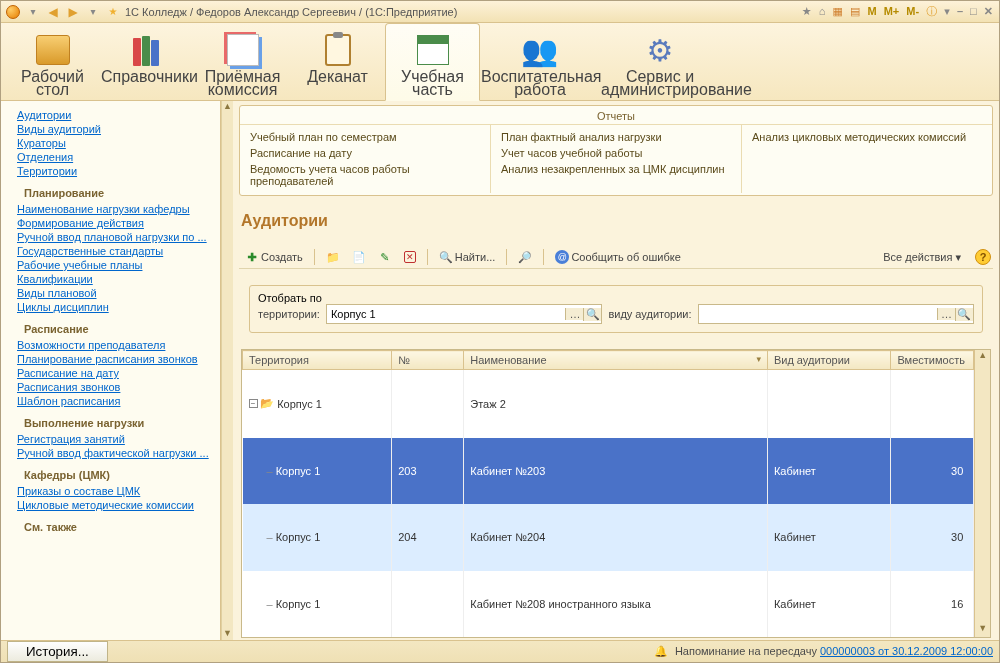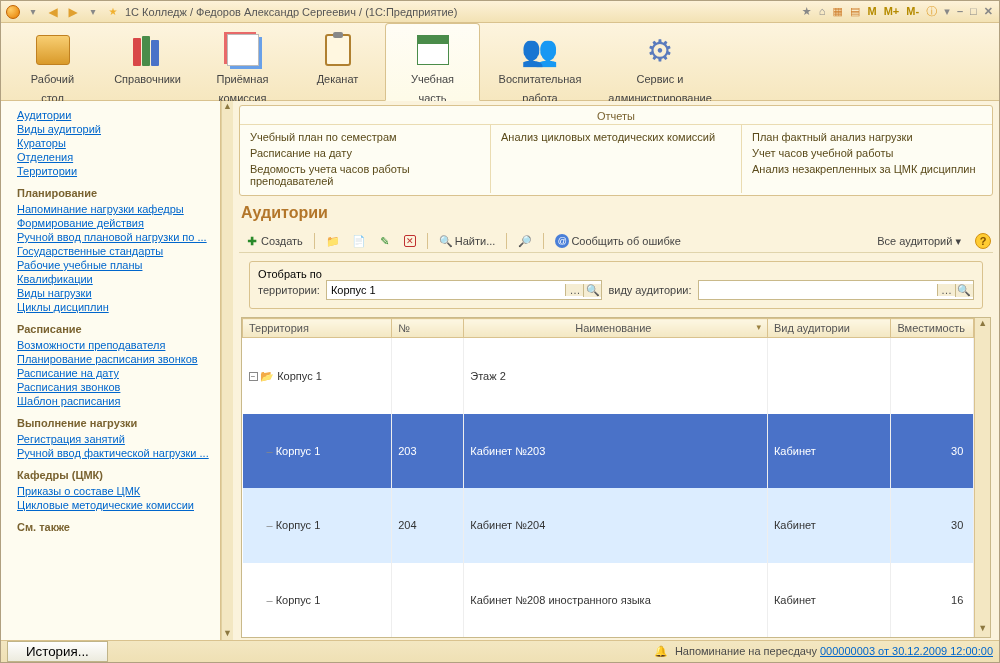--- a/index.html
+++ b/index.html
@@ -55,44 +55,44 @@
   }
   .tool-item.wide { width: 120px; }
   .tool-item.active {
     background: linear-gradient(#fffdf5, #fefbe8);
     border:1px solid #d9c28e;
     border-bottom: 1px solid #fefbe8;
     margin-bottom:-1px;
     border-radius: 4px 4px 0 0;
   }
   .tool-item .icon { height: 40px; display:flex; align-items:center; justify-content:center; font-size:30px;}
-  .tool-item .lbl { color:#444; font-size:11px; line-height:19px; }
+  .tool-item .lbl { color:#444; font-size:16px; line-height:13px; }
 
   
   .body {
     display:flex;
     height: calc(663px - 22px - 78px - 22px);
   }
   .sidebar {
     width: 220px;
     background: #fefcf0;
     border-right: 1px solid #d9c28e;
     padding: 6px 8px;
     overflow-y:auto;
   }
-  .sidebar .group-title { color:#7a6331; font-weight:bold; margin:10px 8px 4px; }
+  .sidebar .group-title { color:#7a6331; font-weight:bold; margin:10px 15px 4px; }
   .sidebar a { display:block; margin:2px 0 2px 8px; font-size:11px;}
 
   .content {
     flex:1;
     background: #fbf3dc;
     padding: 4px 6px;
     display:flex;
     flex-direction:column;
-    gap:4px;
+    gap:12px;
   }
   .panel {
     background: #fefdf3;
     border: 1px solid #d9c28e;
     border-radius: 3px;
   }
   .reports { padding:2px 0; }
   .reports-title { text-align:center; color:#7a6331; font-size:11px; padding:2px; border-bottom:1px solid #eadcb2;}
   .reports-grid { display:flex; }
   .reports-col { flex:1; padding:4px 10px; border-right:1px solid #eadcb2;}
@@ -263,27 +263,27 @@
 </div>
 
 <div class="body">
   <div class="sidebar" id="sidebar">
       <a>Аудитории</a>
       <a>Виды аудиторий</a>
       <a>Кураторы</a>
       <a>Отделения</a>
       <a>Территории</a>
       <div class="group-title">Планирование</div>
-      <a>Напоминание нагрузки кафедры</a>
+      <a>Наименование нагрузки кафедры</a>
       <a>Формирование действия</a>
       <a>Ручной ввод плановой нагрузки по ...</a>
       <a>Государственные стандарты</a>
       <a>Рабочие учебные планы</a>
       <a>Квалификации</a>
-      <a>Виды нагрузки</a>
+      <a>Виды плановой</a>
       <a>Циклы дисциплин</a>
       <div class="group-title">Расписание</div>
       <a>Возможности преподавателя</a>
       <a>Планирование расписания звонков</a>
       <a>Расписание на дату</a>
       <a>Расписания звонков</a>
       <a>Шаблон расписания</a>
       <div class="group-title">Выполнение нагрузки</div>
       <a>Регистрация занятий</a>
       <a>Ручной ввод фактической нагрузки ...</a>
@@ -302,27 +302,27 @@
 
     <div class="panel reports">
       <div class="reports-title">Отчеты</div>
       <div class="reports-grid" id="reports-grid">
           <div class="reports-col">
             <div>Учебный план по семестрам</div>
             <div>Расписание на дату</div>
             <div>Ведомость учета часов работы преподавателей</div>
           </div>
           <div class="reports-col">
-            <div>Анализ цикловых методических комиссий</div>
-          </div>
-          <div class="reports-col">
             <div>План фактный анализ нагрузки</div>
             <div>Учет часов учебной работы</div>
             <div>Анализ незакрепленных за ЦМК дисциплин</div>
           </div>
+          <div class="reports-col">
+            <div>Анализ цикловых методических комиссий</div>
+          </div>
         </div>
     </div>
 
     <div class="page-head">Аудитории</div>
 
     <div class="toolbar2">
       <span class="tbtn">
           <span class="ic green-plus">✚</span>
           <span>Создать</span>
         </span>
@@ -347,21 +347,21 @@
       <span class="sep"></span>
       <span class="tbtn">
           <span class="ic find">🔎</span>
         </span>
       <span class="sep"></span>
       <span class="tbtn">
           <span class="ic bug">@</span>
           <span>Сообщить об ошибке</span>
         </span>
       <span class="spacer"></span>
-      <span class="all-actions"><span>Все аудиторий</span> ▾</span>
+      <span class="all-actions"><span>Все действия</span> ▾</span>
       <span style="width:6px"></span>
       <span class="help-ic">?</span>
     </div>
 
     <div class="filter-box">
       <span class="legend">Отобрать по</span>
       <div class="filter-row">
         <label>территории:</label>
         <div class="finput" style="flex:1">
           <input value="Корпус 1" style="">
@@ -376,21 +376,21 @@
         </div>
       </div>
     </div>
 
     <div class="tablewrap">
       <table>
         <thead>
             <tr id="thead-row">
               <th style="width: 145px;">Территория</th>
               <th style="width: 70px;">№</th>
-              <th style="width: 295px; text-align: center;">Наименование<span class="sort-indicator">▾</span></th>
+              <th style="width: 295px;">Наименование<span class="sort-indicator">▾</span></th>
               <th style="width: 120px;">Вид аудитории</th>
               <th style="width: 80px;">Вместимость</th>
             </tr>
           </thead>
         <tbody id="tbody">
             <tr>
               <td>
                 <span class="tree-cell" style="padding-left: 0px;">
                   <span class="expander">−</span>
                   <span class="folder-ic">📂</span>

